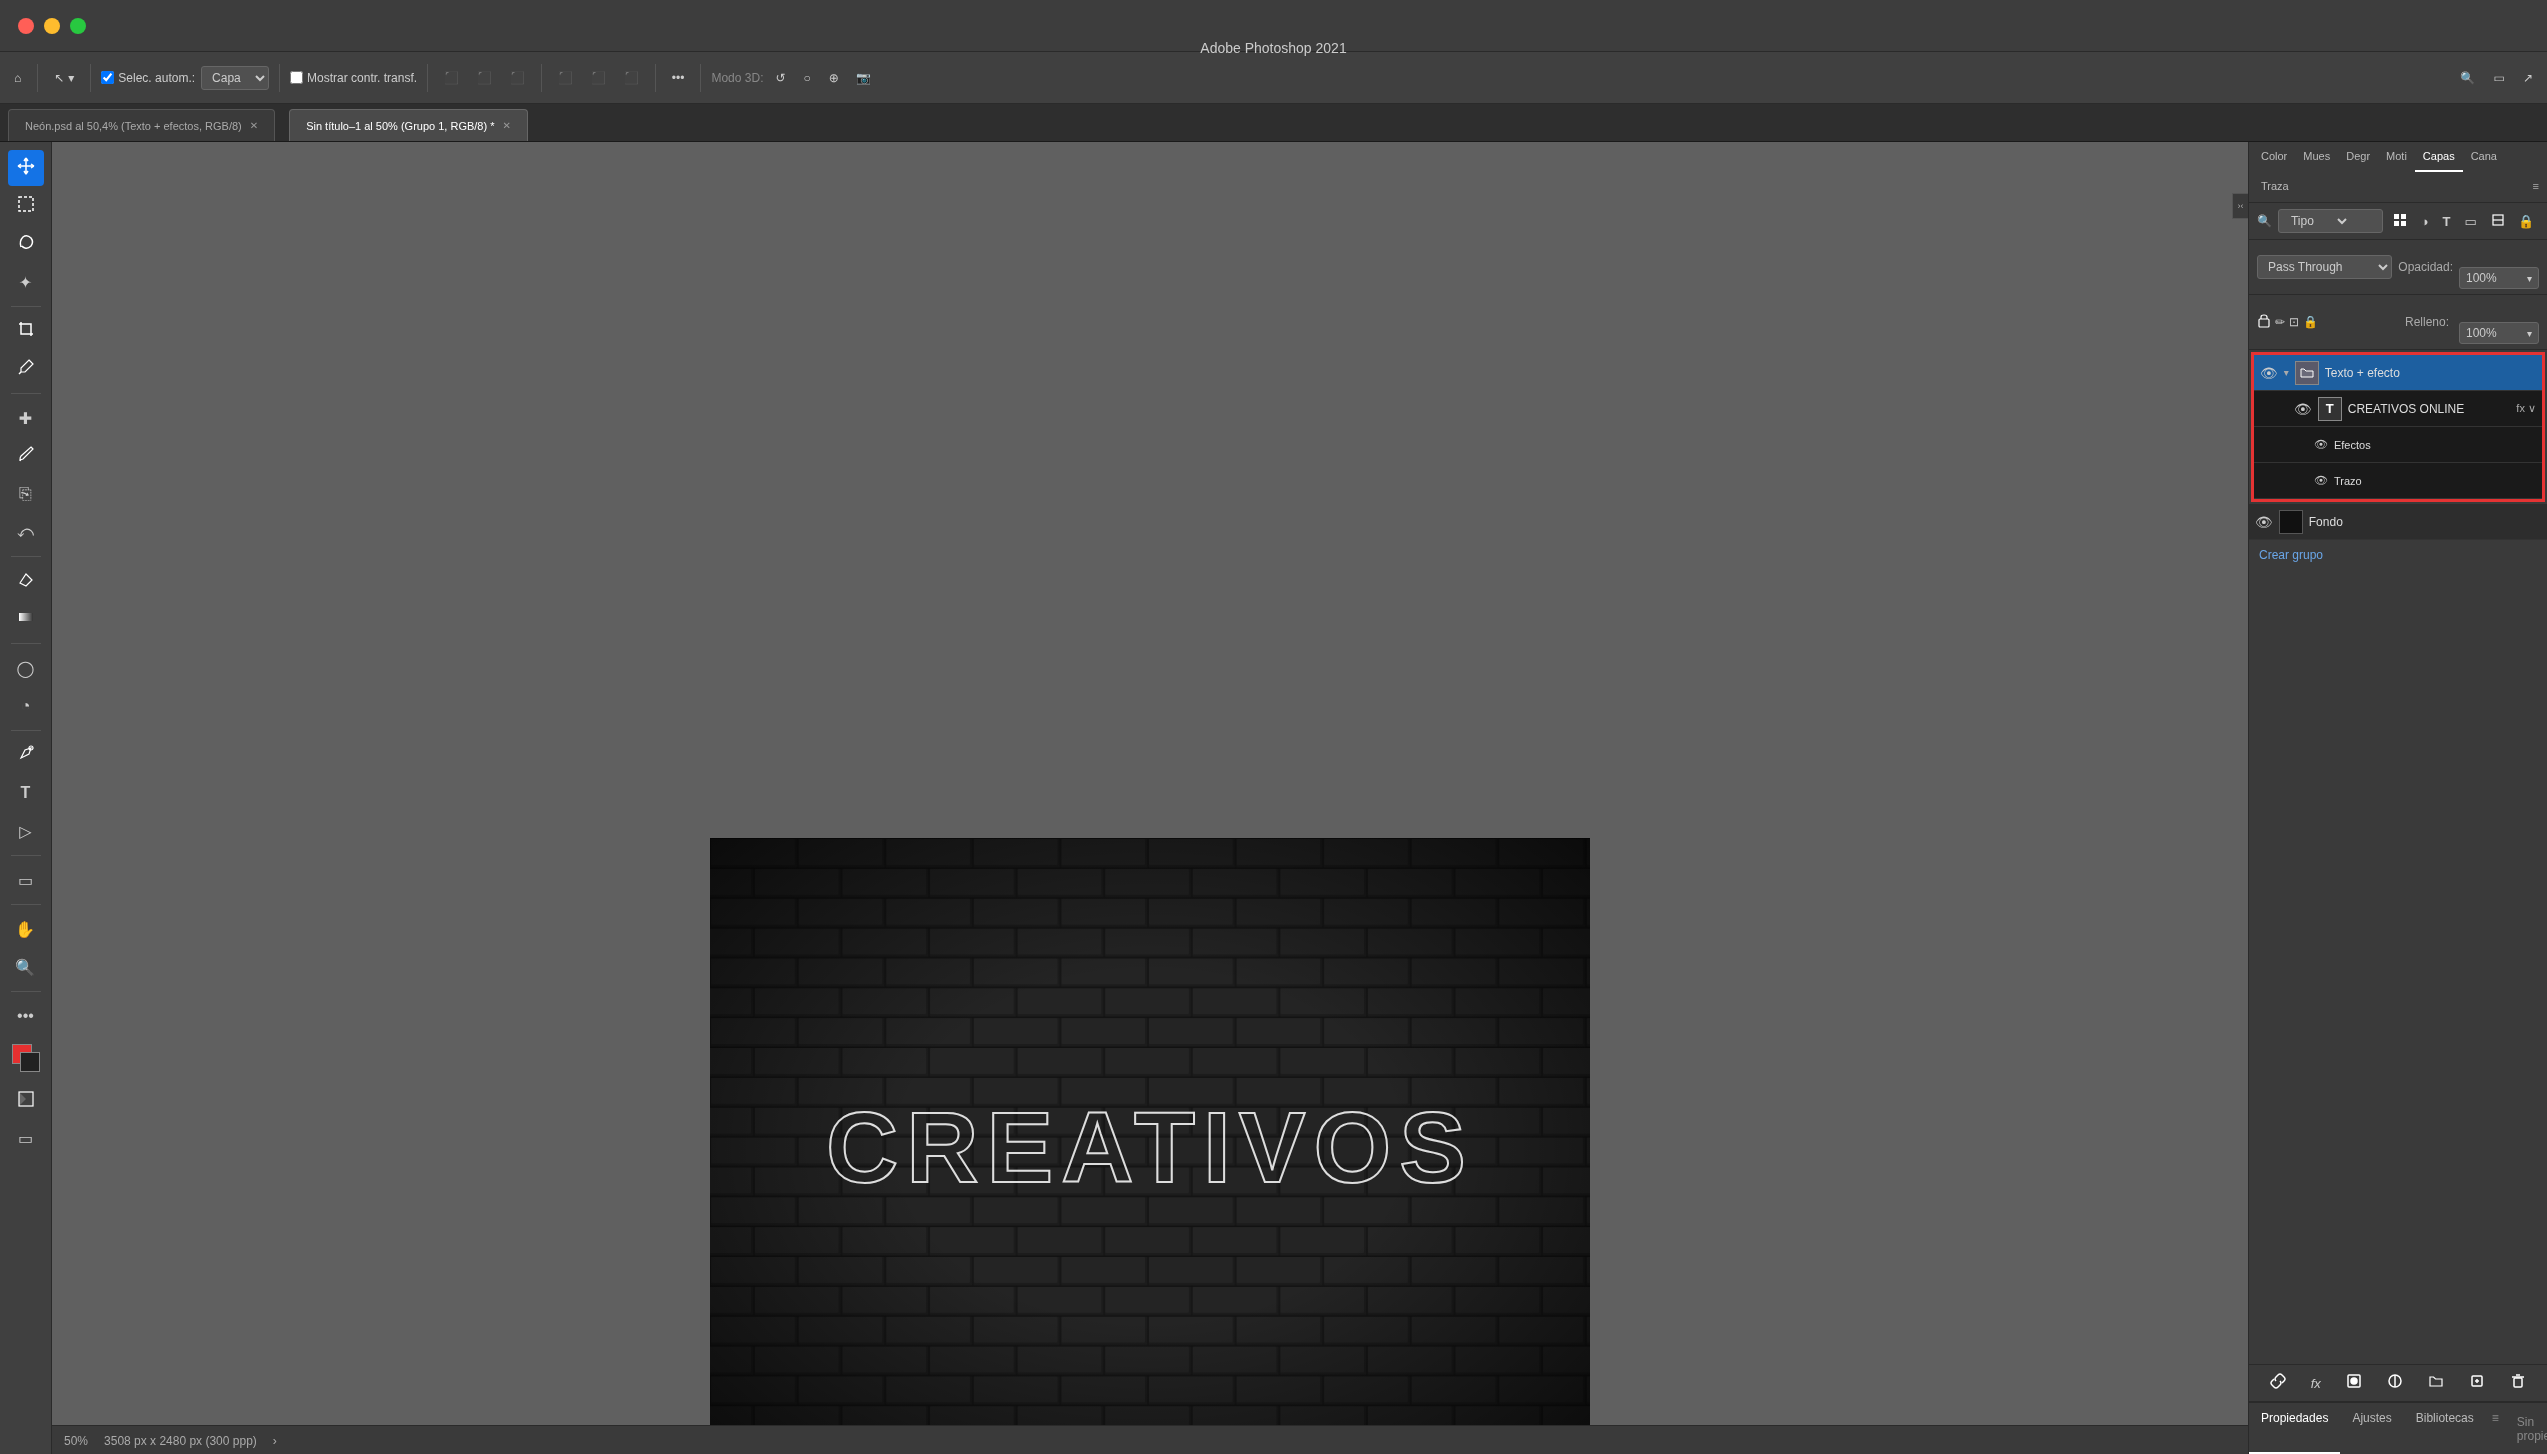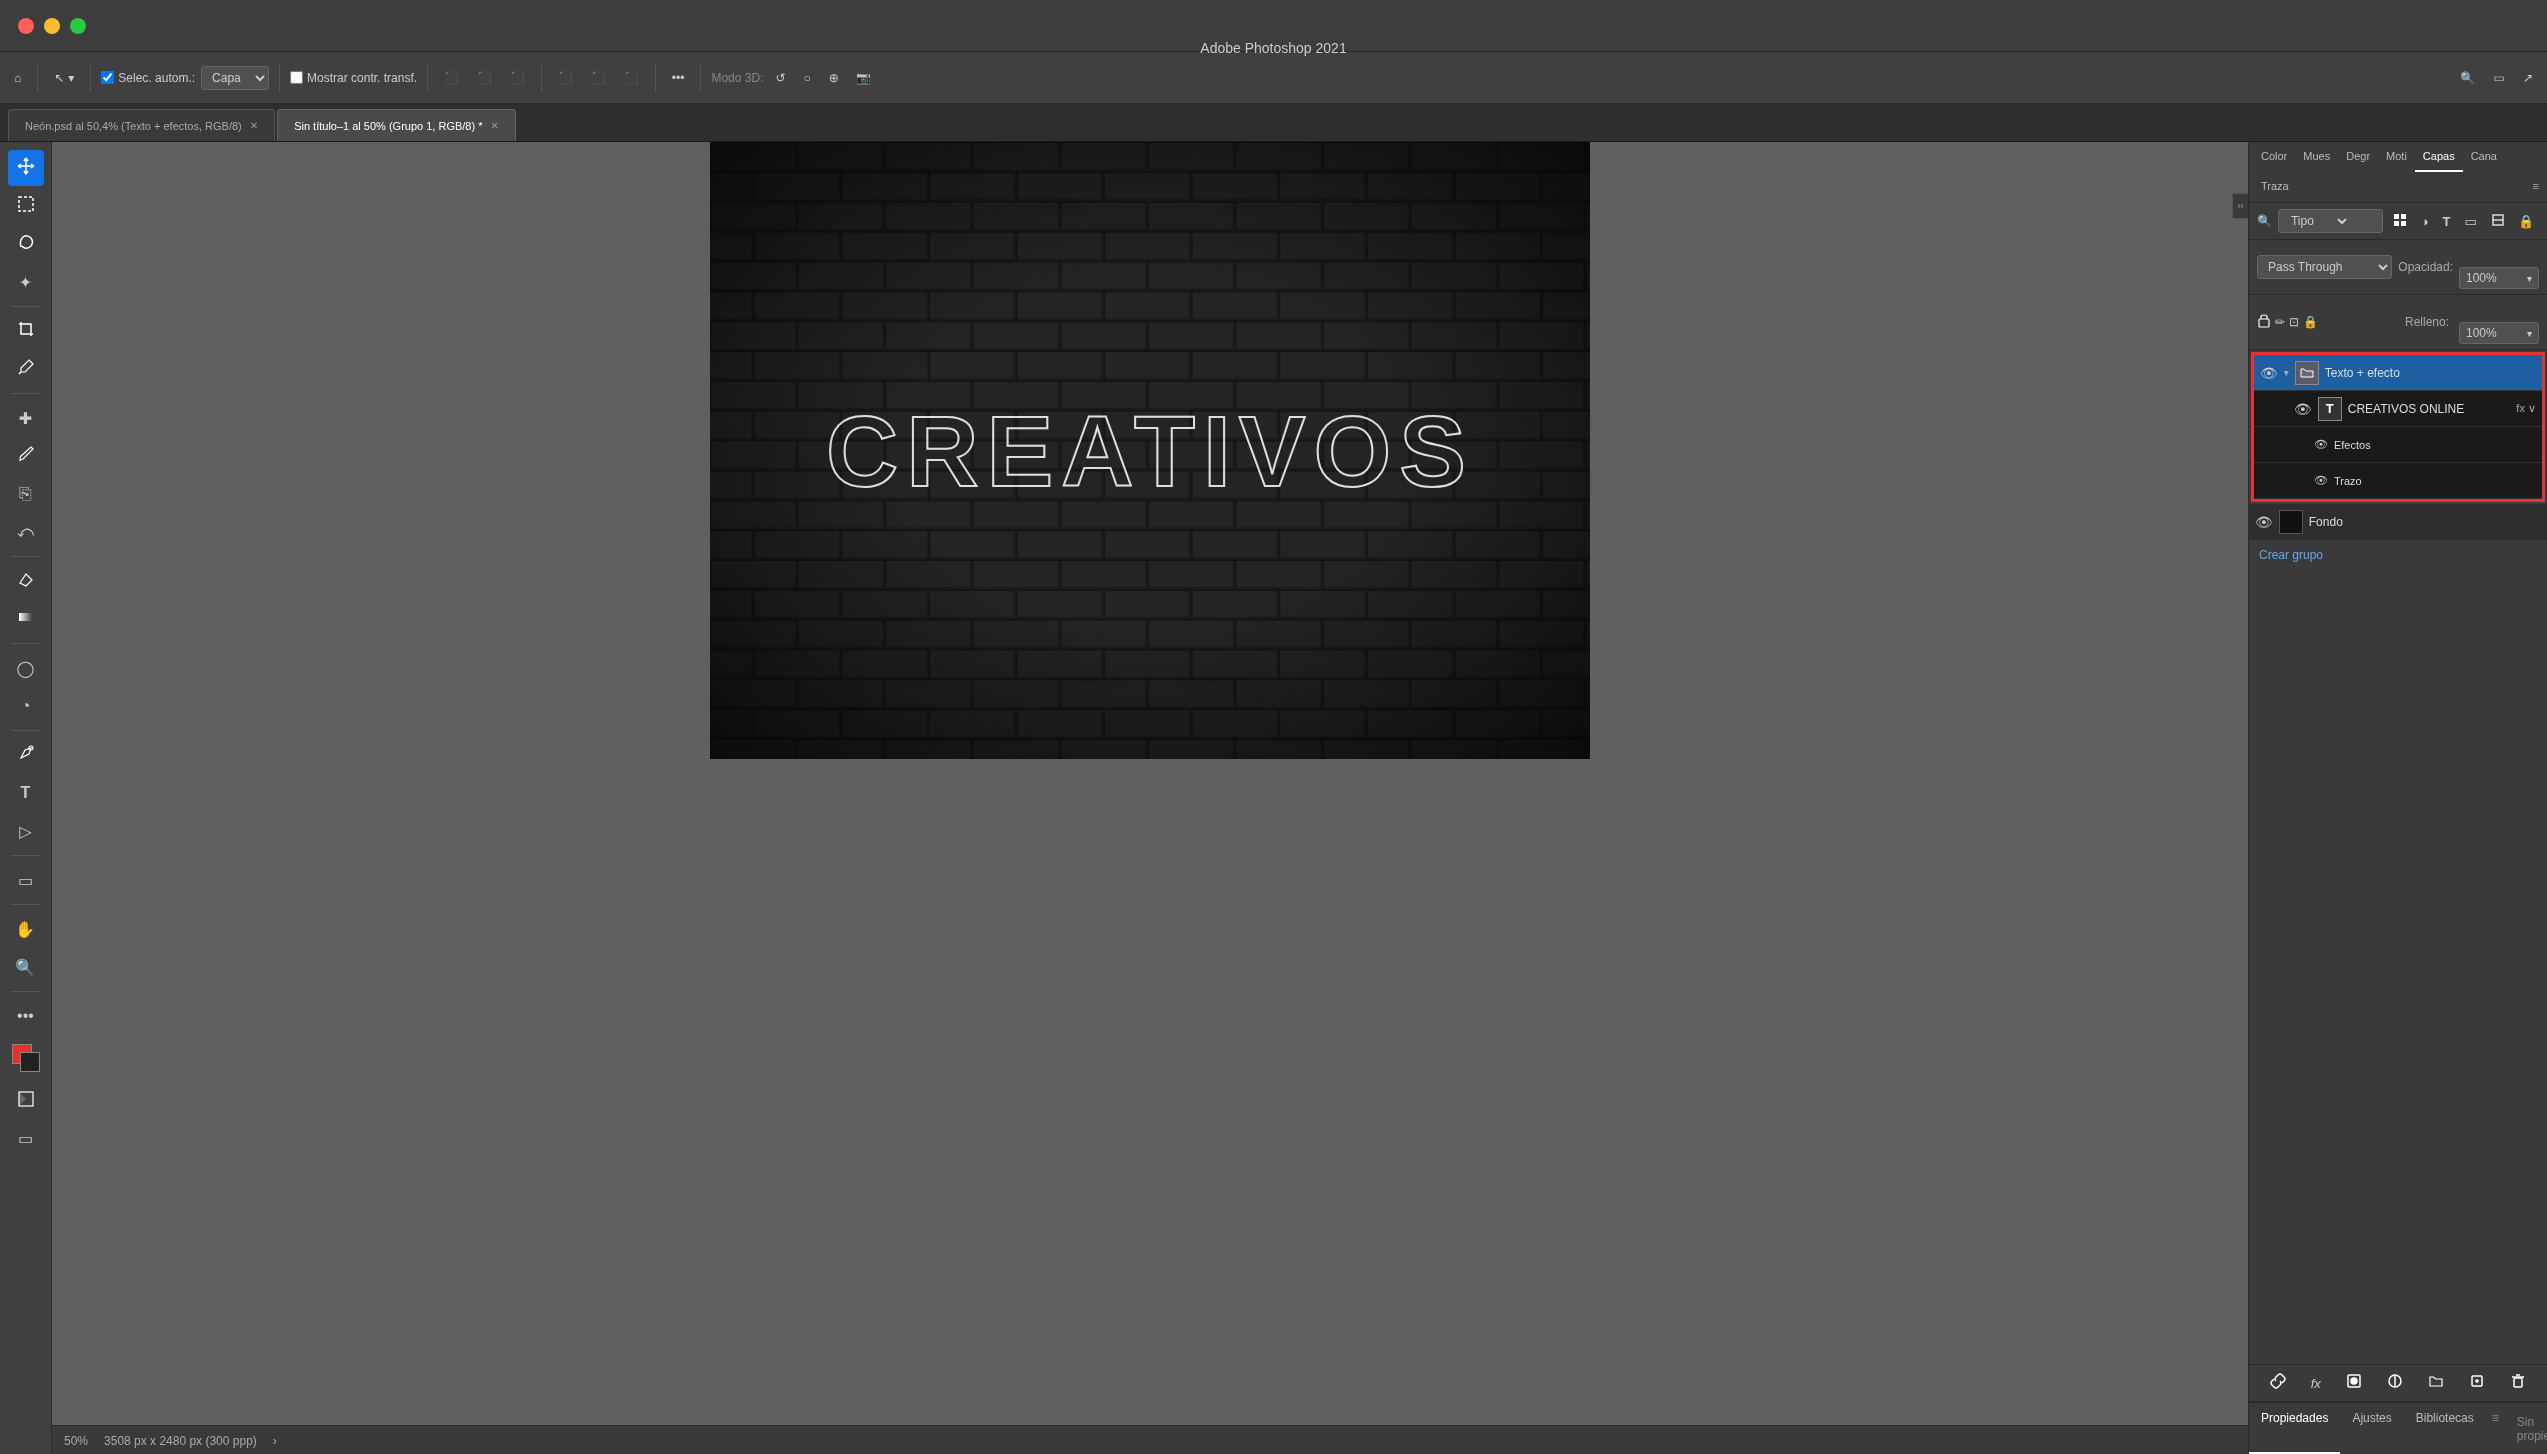--- a/index.html
+++ b/index.html
@@ -103,21 +103,21 @@
       display: flex;
       align-items: center;
       background: #3a3a3a;
       border: 1px solid #555;
       border-bottom: none;
       border-radius: 4px 4px 0 0;
       cursor: pointer;
       font-size: 12px;
       color: #aaa;
       gap: 8px;
-      margin-right: 2px;
+      margin-right: 14px;
     }
     .tab.active {
       background: #4a4a4a;
       color: #fff;
       border-color: #666;
     }
     .tab-close {
       font-size: 10px;
       color: #999;
       cursor: pointer;
@@ -161,21 +161,21 @@
       margin: 4px 0;
     }
 
     
     #canvas-area {
       flex: 1;
       background: #606060;
       position: relative;
       overflow: hidden;
       display: flex;
-      align-items: flex-start;
+      align-items: flex-end;
       justify-content: center;
     }
     #canvas {
       width: 880px;
       height: 617px;
       background: #111;
       position: relative;
       overflow: hidden;
     }
     

